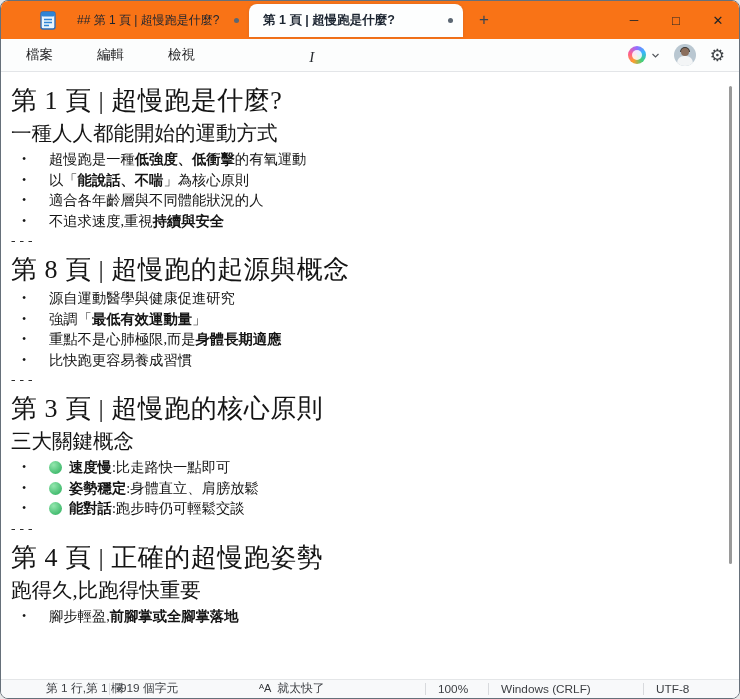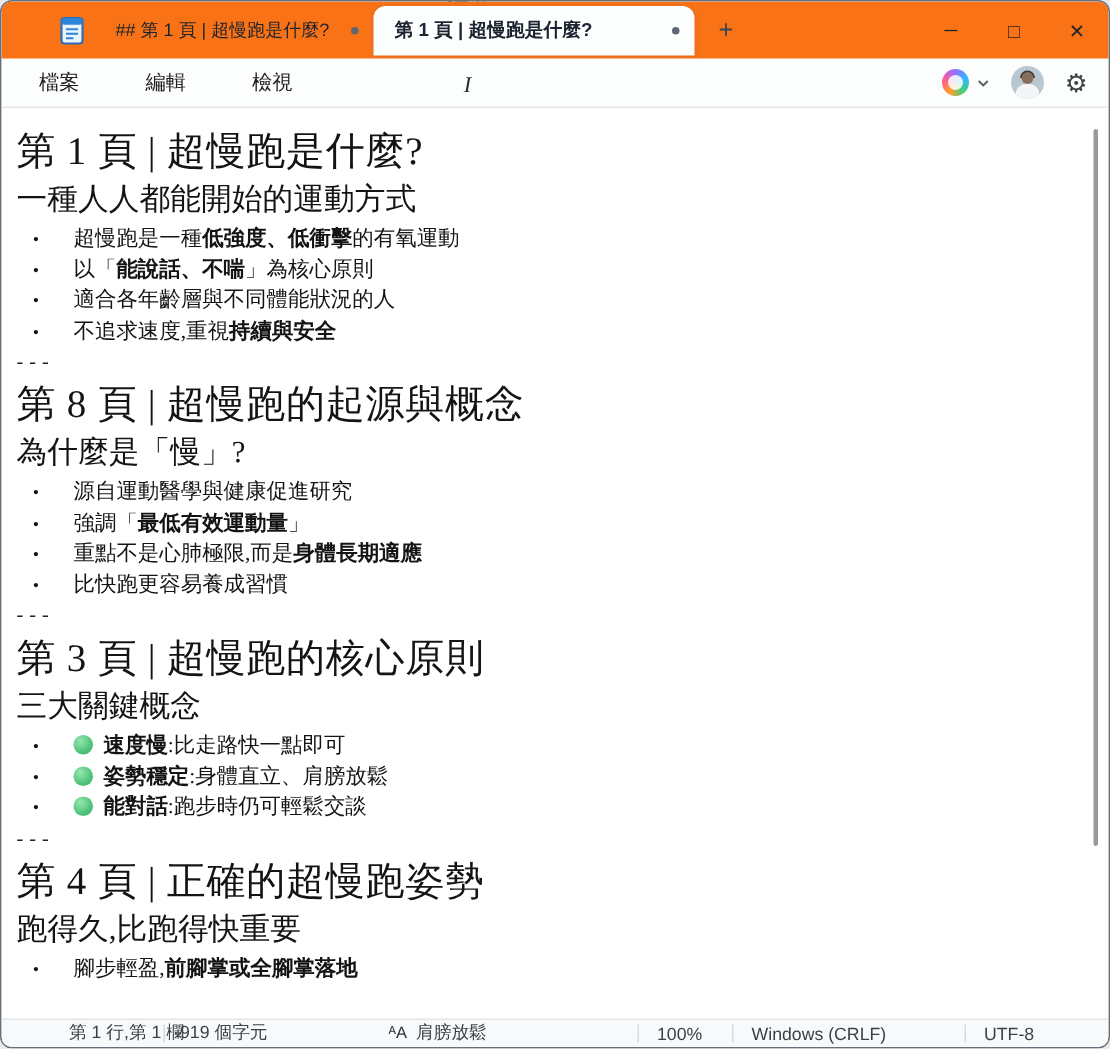--- a/index.html
+++ b/index.html
@@ -248,21 +248,20 @@
         <div class="doc-li">
           <span class="bullet-dot">•</span>
           <span class="li-text"><span>適合各年齡層與不同體能狀況的人</span></span>
         </div>
         <div class="doc-li">
           <span class="bullet-dot">•</span>
           <span class="li-text"><span>不追求速度,重視</span><b>持續與安全</b></span>
         </div>
         <div class="doc-divider">---</div>
         <div class="doc-h1">第 8 頁 | 超慢跑的起源與概念</div>
-        <div class="doc-h2">為什麼是「慢」?</div>
         <div class="doc-li">
           <span class="bullet-dot">•</span>
           <span class="li-text"><span>源自運動醫學與健康促進研究</span></span>
         </div>
         <div class="doc-li">
           <span class="bullet-dot">•</span>
           <span class="li-text"><span>強調「</span><b>最低有效運動量</b><span>」</span></span>
         </div>
         <div class="doc-li">
           <span class="bullet-dot">•</span>
@@ -296,21 +295,21 @@
         </div>
       </div>
     <div class="scroll-thumb"></div>
   </div>
 
   <div class="statusbar">
     <span class="sb-item" style="left:45px">第 1 行,第 1 欄</span>
     <span class="sb-div" style="left:108px"></span>
     <span class="sb-item" style="left:119px">919 個字元</span>
     <span class="sb-item" style="left:258px">
-      <span class="fmt-ic">ᴬA</span><span>肩膀放鬆</span>
+      <span class="fmt-ic">ᴬA</span><span>就太快了</span>
     </span>
     <span class="sb-div" style="left:424px"></span>
     <span class="sb-item" style="left:437px">100%</span>
     <span class="sb-div" style="left:487px"></span>
     <span class="sb-item" style="left:500px">Windows (CRLF)</span>
     <span class="sb-div" style="left:642px"></span>
     <span class="sb-item" style="left:655px">UTF-8</span>
   </div>
 </div>
 

